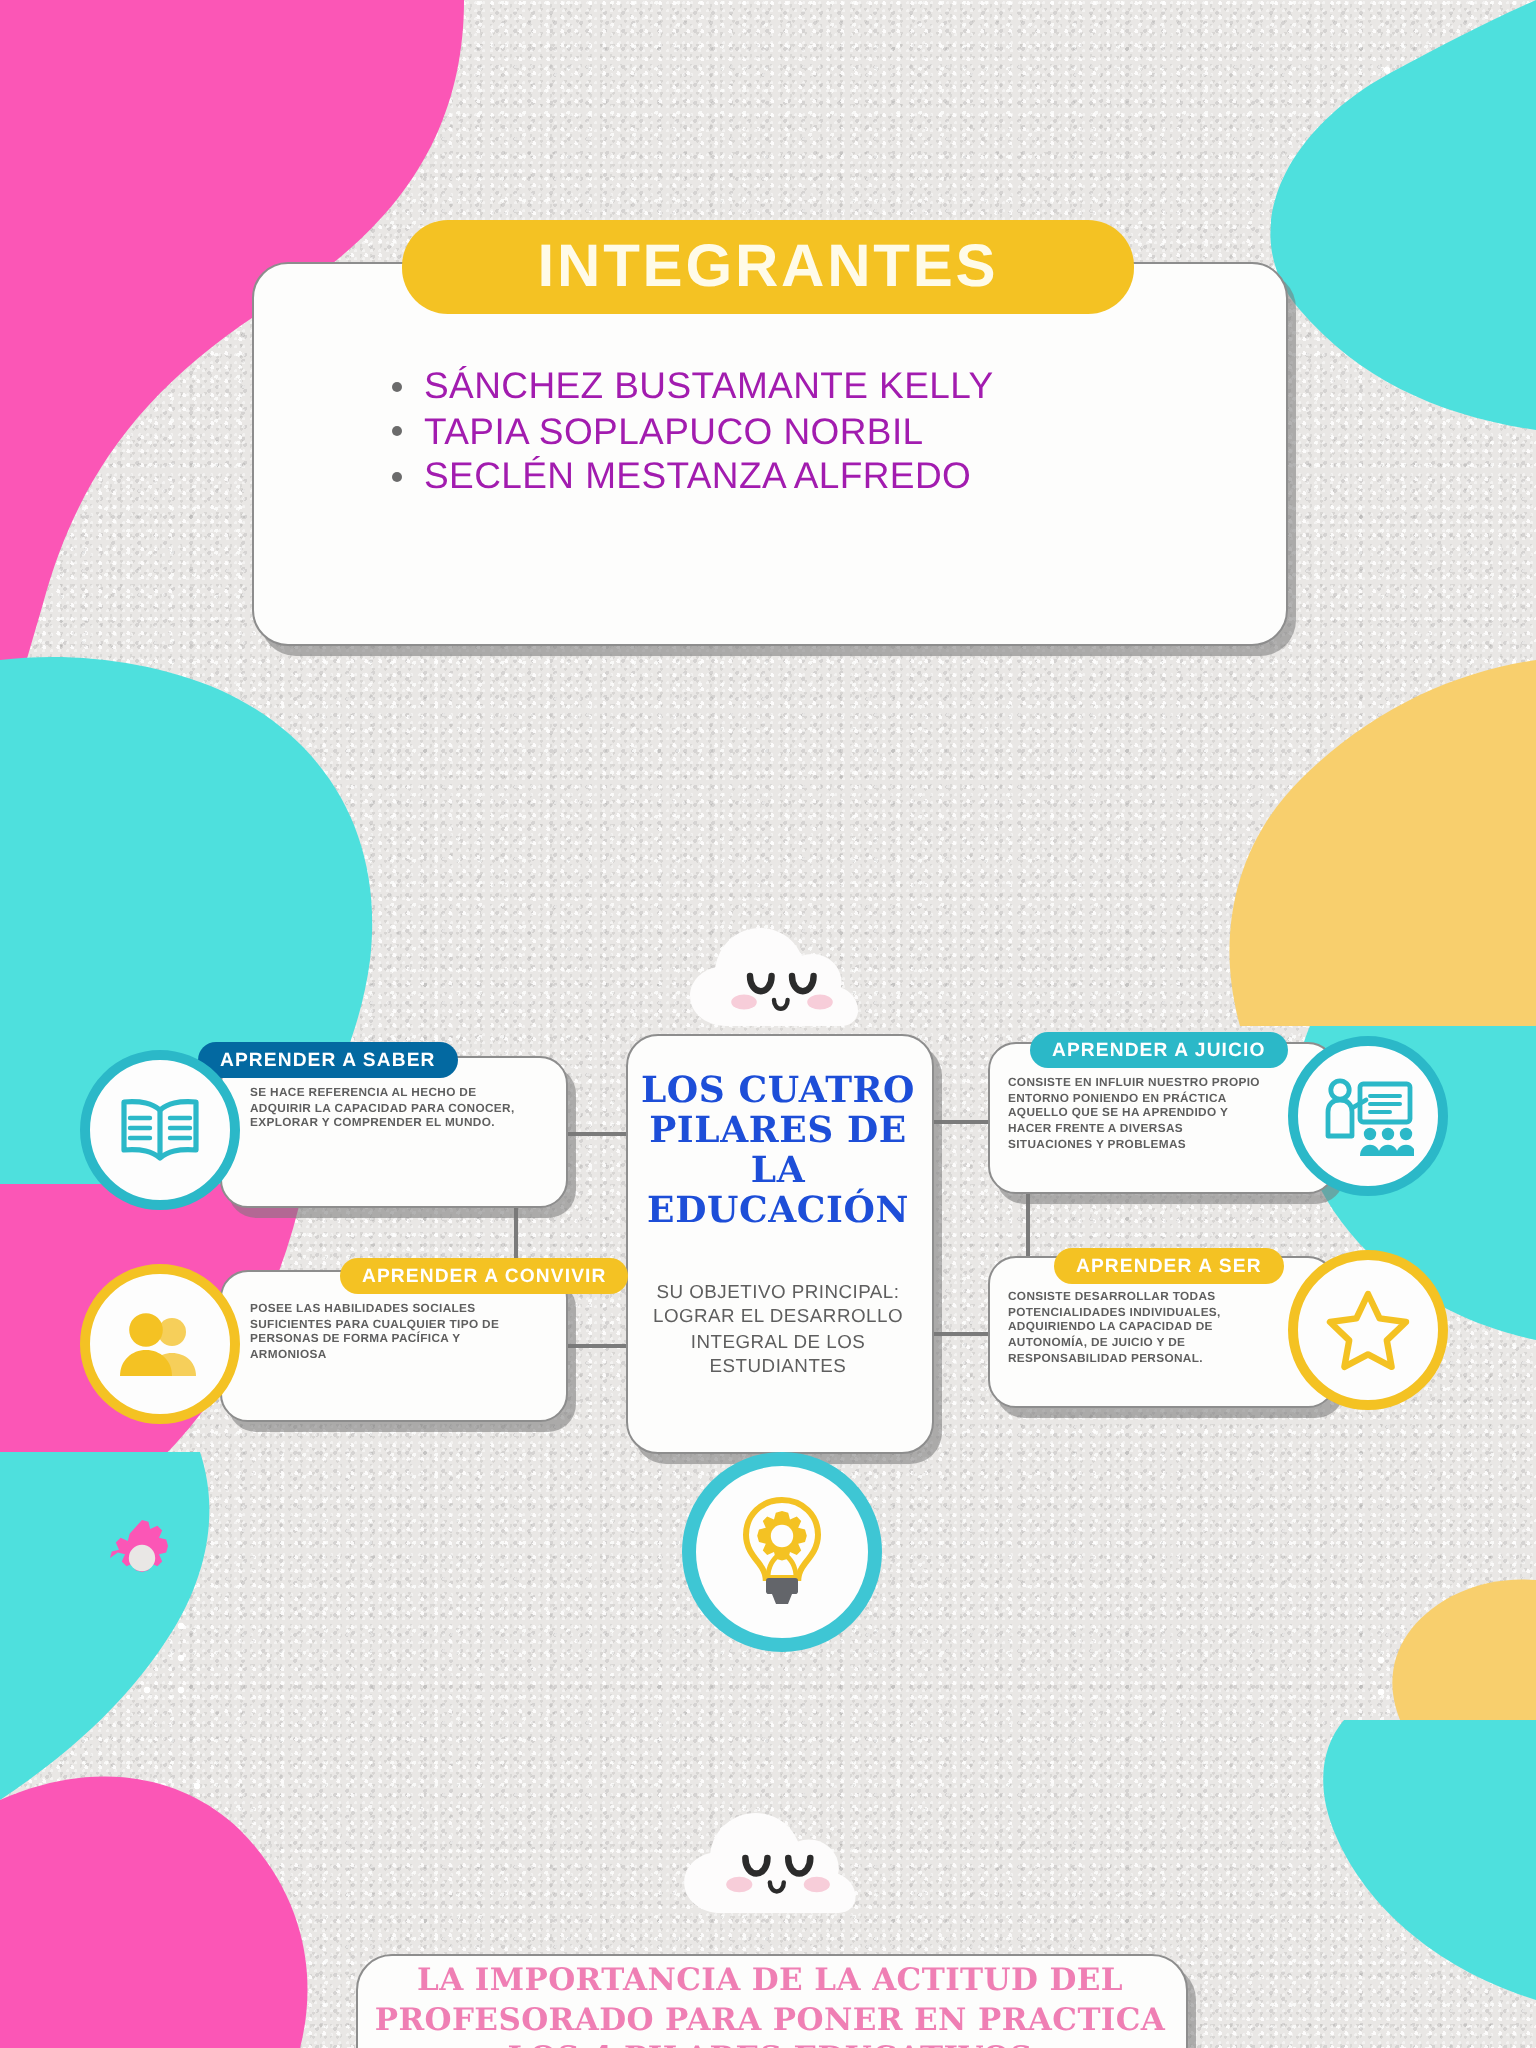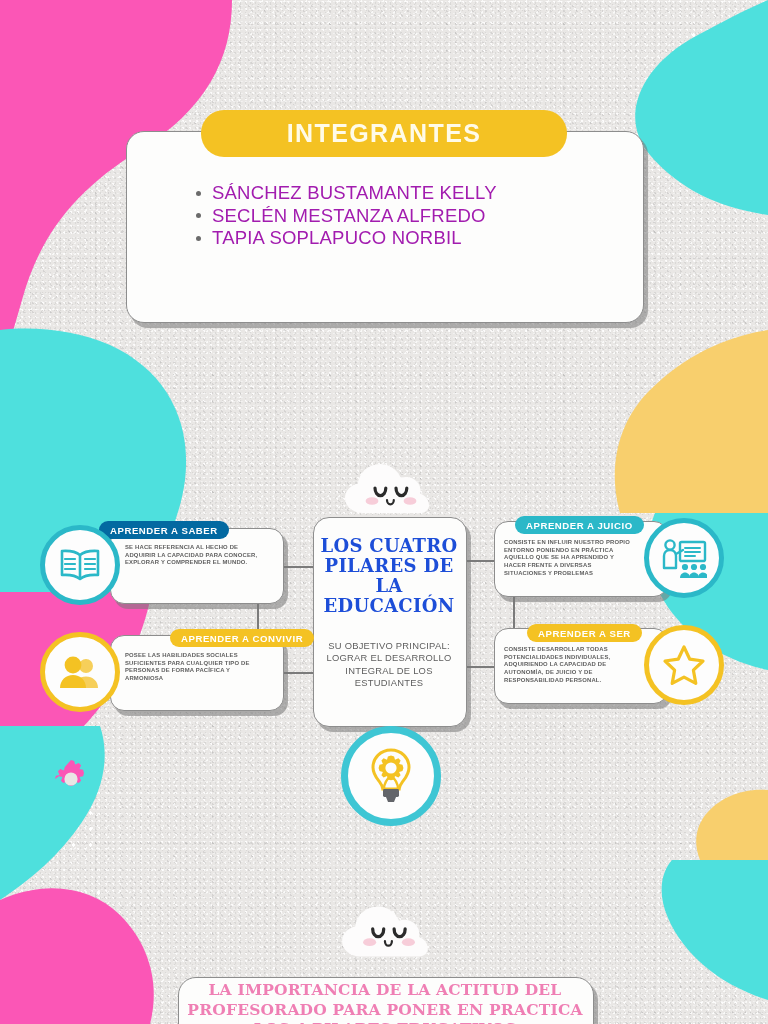--- a/index.html
+++ b/index.html
@@ -44,21 +44,21 @@
   }
 
   
   #integrantes-card{left:126px;top:131px;width:516px;height:190px;}
   #integrantes-pill{
     position:absolute;left:201px;top:110px;width:366px;height:47px;
     background:#f4c223;border-radius:23px;z-index:6;
     display:flex;align-items:center;justify-content:center;
   }
   #integrantes-pill span{
-    color:#fffbe8;font-weight:bold;font-size:25px;letter-spacing:1.4px;
+    color:#fffbe8;font-weight:bold;font-size:30px;letter-spacing:1.4px;
   }
   #integrantes-list{
     position:absolute;left:196px;top:182px;z-index:6;
     list-style:none;margin:0;padding:0;
   }
   #integrantes-list li{
     color:#a21caf;font-size:18.5px;line-height:21.5px;
     padding-left:16px;position:relative;margin-bottom:1px;
     letter-spacing:.2px;
   }
@@ -161,22 +161,22 @@
   <path fill="#fb56b6" d="M21 2l3.2.9.9 3.6 3.6-1.6 2.4 2.4-1.6 3.6 3.6.9.9 3.2-.9 3.2-3.6.9 1.6 3.6-2.4 2.4-3.6-1.6-.9 3.6-3.2.9-3.2-.9-.9-3.6-3.6 1.6-2.4-2.4 1.6-3.6-3.6-.9L5 21l.9-3.2 3.6-.9-1.6-3.6 2.4-2.4 3.6 1.6.9-3.6z"></path>
   <circle cx="21" cy="21" r="6.6" fill="#e9e7e5"></circle>
 </svg>
 
 <div class="card" id="integrantes-card"></div>
 <div id="integrantes-pill">
   <span>INTEGRANTES</span>
 </div>
 <ul id="integrantes-list">
   <li>SÁNCHEZ BUSTAMANTE KELLY</li>
+  <li>TAPIA SOPLAPUCO NORBIL</li>
   <li>SECLÉN MESTANZA ALFREDO</li>
-  <li>TAPIA SOPLAPUCO NORBIL</li>
 </ul>
 
 <div class="conn" style="left:258px;top:566px;width:58px;height:2px;"></div>
 <div class="conn" style="left:258px;top:672px;width:58px;height:2px;"></div>
 <div class="conn" style="left:462px;top:560px;width:52px;height:2px;"></div>
 <div class="conn" style="left:462px;top:666px;width:52px;height:2px;"></div>
 <div class="conn" style="left:257px;top:566px;width:2px;height:108px;"></div>
 <div class="conn" style="left:513px;top:560px;width:2px;height:108px;"></div>
 
 <div class="card" id="center-card"></div>

